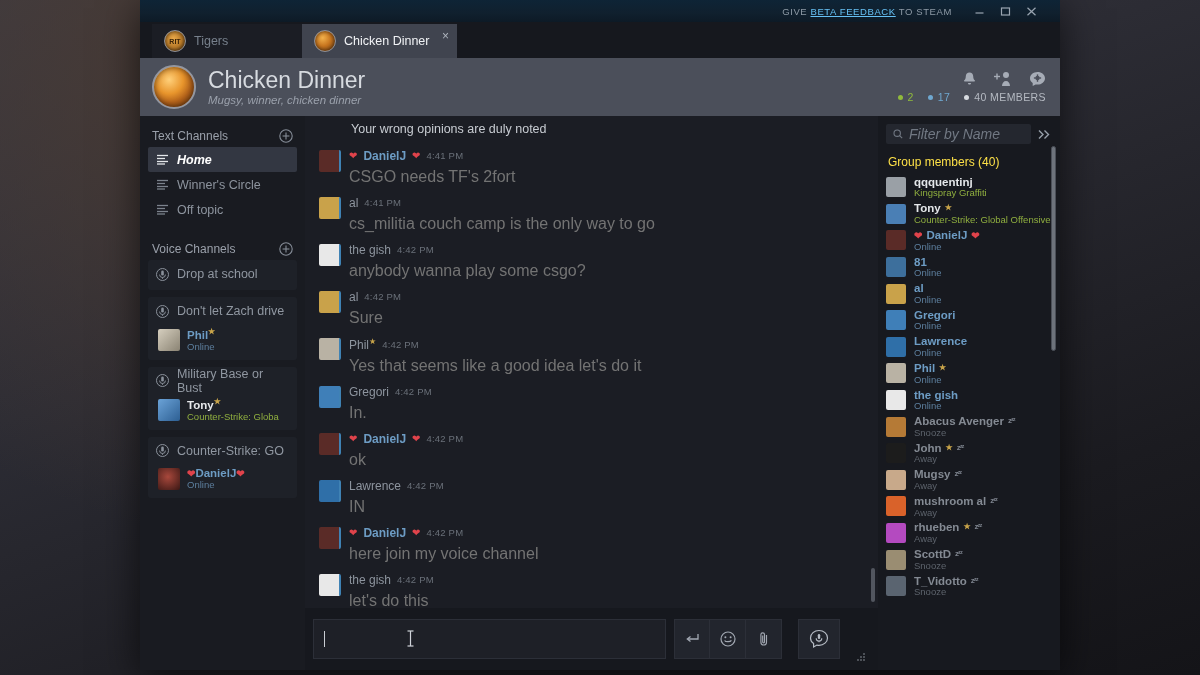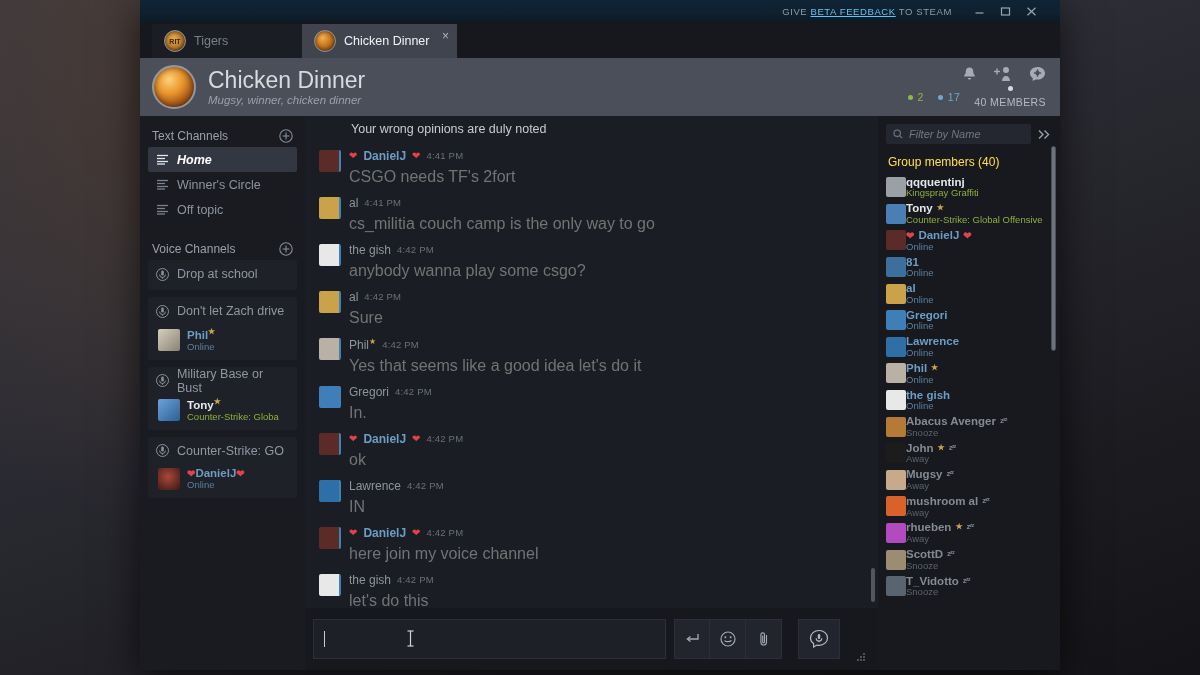--- a/index.html
+++ b/index.html
@@ -89,21 +89,21 @@
     margin-left: auto; display: flex; flex-direction: column;
     align-items: flex-end; gap: 4px;
   }
   .hdr-icons { display: flex; align-items: center; gap: 16px; color: #a6acb6; }
   .hdr-icons svg { display: block; }
   .hdr-stats { display: flex; align-items: center; gap: 14px; font-size: 10.5px; letter-spacing: .4px; }
   .stat { display: flex; align-items: center; gap: 5px; }
   .dot { width: 5px; height: 5px; border-radius: 50%; display: inline-block; }
   .stat-ingame { color: #90ba3c; } .dot-ingame { background: #90ba3c; }
   .stat-online { color: #6fa8d0; } .dot-online { background: #6fa8d0; }
-  .stat-members { color: #b5bac2; flex-direction: column; } .dot-members { background: #d7dbe0; }
+  .stat-members { color: #b5bac2; } .dot-members { background: #d7dbe0; }
 
   
   .body { flex: 1 1 auto; display: flex; min-height: 0; }
 
   
   .sidebar {
     width: 165px; flex: 0 0 165px; background: #191b21;
     padding: 9px 8px 0 8px; overflow: hidden;
   }
   .sec-head {
@@ -175,28 +175,28 @@
     display: flex; align-items: center; justify-content: center; color: #b6bcc5; margin-left: 8px;
   }
   .grip { width: 14px; height: 14px; margin-left: 6px; align-self: flex-end; margin-bottom: 6px; opacity: .55; }
 
   
   .members { width: 182px; flex: 0 0 182px; background: #17191f; display: flex; flex-direction: column; padding: 8px 0 0 0; position: relative; }
   .filter-row { display: flex; align-items: center; gap: 6px; padding: 0 6px 0 8px; }
   .filter-box {
     flex: 1 1 auto; height: 20px; background: #24272f; border-radius: 2px;
     display: flex; align-items: center; gap: 6px; padding: 0 7px;
-    font-size: 11px; color: #717883; font-style: italic;
+    font-size: 14px; color: #717883; font-style: italic;
   }
   .filter-box svg { flex: 0 0 10px; }
   .chev { color: #98a0ab; display: flex; padding-right: 2px; }
   .members-title { font-size: 12px; color: #c3c8cf; padding: 11px 10px 5px 10px; font-weight: bold; }
   .members-title span { color: #fde047; font-weight: normal; }
   .mlist { flex: 1 1 auto; overflow: hidden; padding-left: 8px; }
-  .member { display: flex; align-items: center; height: 26.6px; }
+  .member { display: flex; align-items: center; gap: 8px; height: 26.6px; }
   .m-av { width: 20px; height: 20px; flex: 0 0 20px; border-radius: 2px; }
   .m-txt { display: flex; flex-direction: column; line-height: 1.1; min-width: 0; }
   .m-name { font-size: 11.5px; font-weight: bold; color: #6d9cc4; white-space: nowrap; display: flex; align-items: center; gap: 4px; }
   .m-name .star { color: #c8a44a; font-size: 8px; vertical-align: super; }
   .m-sub { font-size: 9.5px; color: #5d7f9e; white-space: nowrap; overflow: hidden; text-overflow: ellipsis; max-width: 150px; }
   .member.ingame .m-name { color: #e4e7ea; }
   .member.ingame .m-sub { color: #8fae3f; }
   .member.away .m-name, .member.snooze .m-name { color: #848a93; font-weight: bold; }
   .member.away .m-sub, .member.snooze .m-sub { color: #5d636c; }
   .zzz { font-size: 8px; color: #7d838d; letter-spacing: -1px; }

